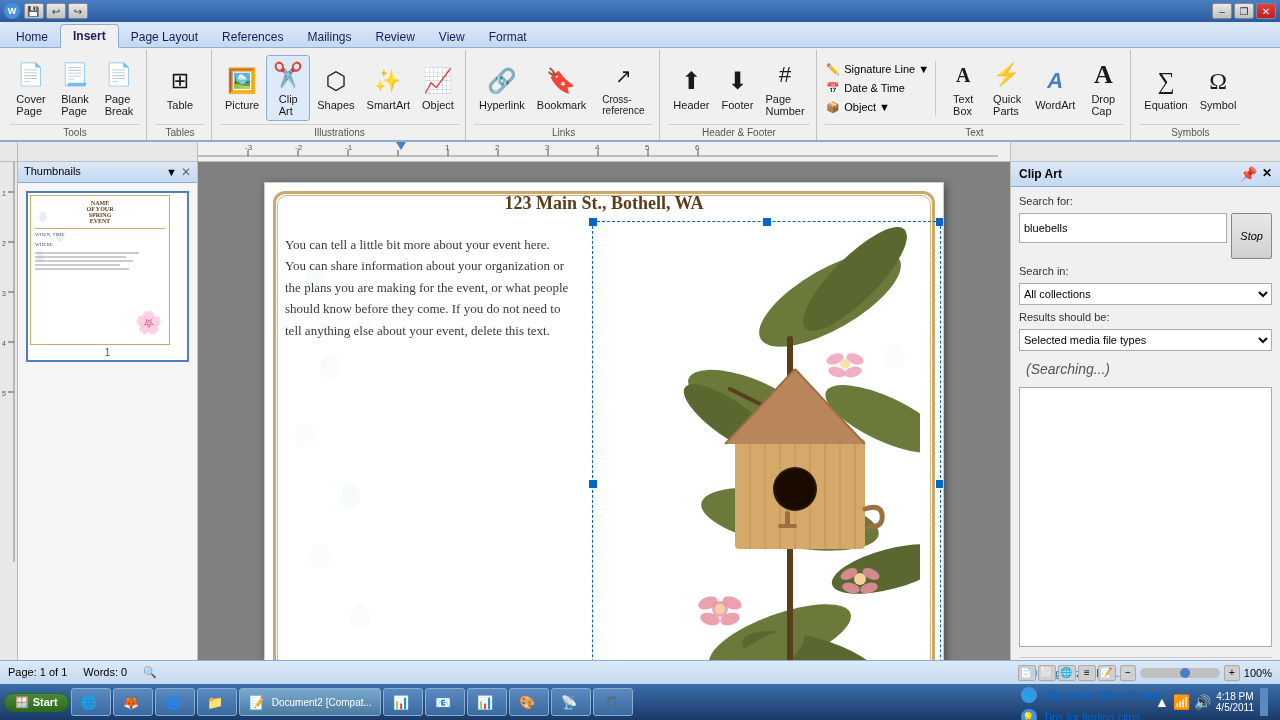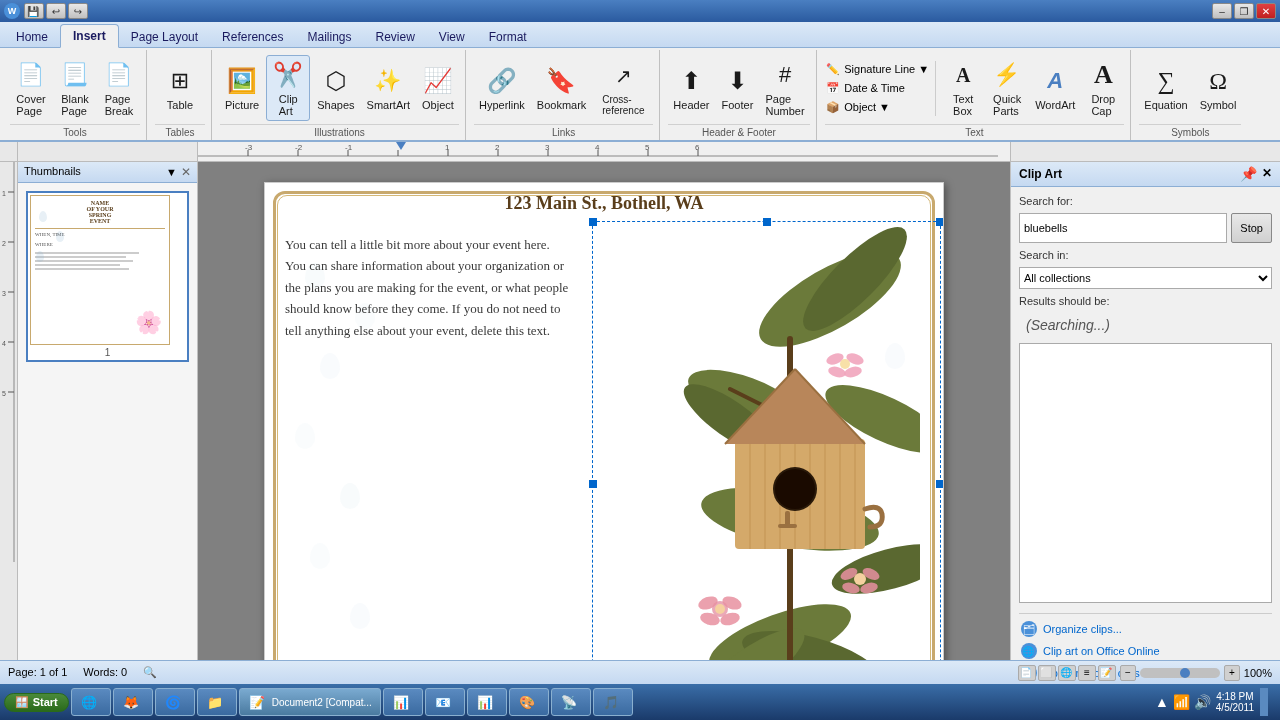--- a/index.html
+++ b/index.html
@@ -236,24 +236,25 @@
       flex: 1;
       height: 30px;
       border: 1px solid #aaa;
       padding: 2px 4px;
       font-size: 11px;
       background: white;
     }
     .ca-stop-btn {
       background: linear-gradient(to bottom, #e8e8e8, #d0d0d0);
       border: 1px solid #888;
-      padding: 0 8px;
+      padding: 16px 8px;
       font-size: 11px;
       cursor: pointer;
       border-radius: 2px;
+      font-style: italic;
     }
     .ca-select {
       width: 100%;
       height: 22px;
       border: 1px solid #aaa;
       font-size: 11px;
       background: white;
     }
     .ca-searching {
       font-size: 14px;
@@ -762,20 +763,25 @@
         <input class="ca-input" type="text" value="bluebells" style="">
         <button class="ca-stop-btn">Stop</button>
       </div>
       <div class="ca-label">Search in:</div>
       <div style="display:flex;align-items:center;gap:2px;">
         <select class="ca-select">
           <option>All collections</option>
         </select>
       </div>
       <div class="ca-label">Results should be:</div>
+      <div style="display:flex;align-items:center;gap:2px;">
+        <select class="ca-select">
+          <option>Selected media file types</option>
+        </select>
+      </div>
       <div class="ca-searching">(Searching...)</div>
       <div class="ca-results-area"></div>
       <div class="ca-footer">
         <div class="ca-footer-item">
           <div class="ca-footer-icon">🗂</div>
           <span>Organize clips...</span>
         </div>
         <div class="ca-footer-item">
           <div class="ca-footer-icon">🌐</div>
           <span>Clip art on Office Online</span>

